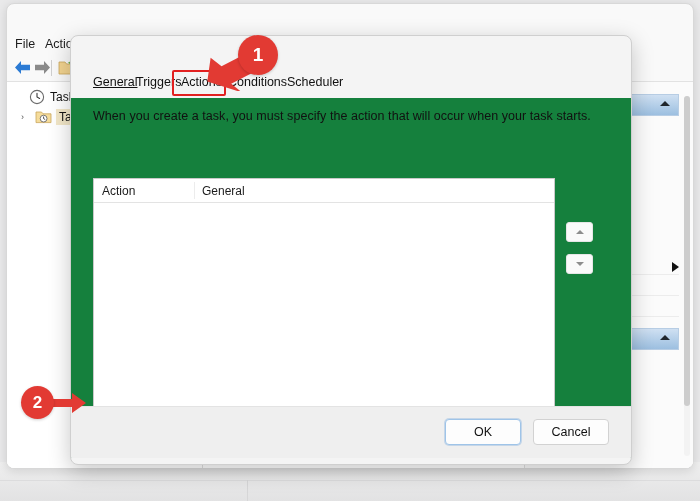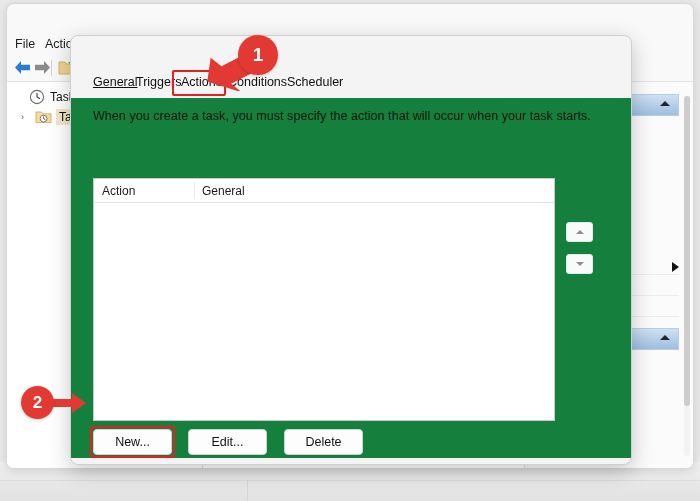--- a/index.html
+++ b/index.html
@@ -386,20 +386,24 @@
       </div>
       <div class="arrow-btn down">
         <span class="tri-down"></span>
       </div>
 
       <div class="btn btn-new">New...</div>
       <div class="new-highlight"></div>
       <div class="btn btn-edit">Edit...</div>
       <div class="btn btn-delete">Delete</div>
 
+      <div class="dlg-footer">
+        <div class="btn-ok">OK</div>
+        <div class="btn-cancel">Cancel</div>
+      </div>
 
     </div>
   </div>
 
   <span class="ann-arrow" style="left:205px;top:47px">
     <svg width="60" height="44" viewBox="0 0 60 44">
       <path d="M4 38 L4 14 L16 21 L40 4 L52 20 L28 37 L40 44 Z" fill="#e23a33" transform="rotate(8 28 24)"></path>
     </svg>
   </span>
   <div class="callout callout-1">1</div>

